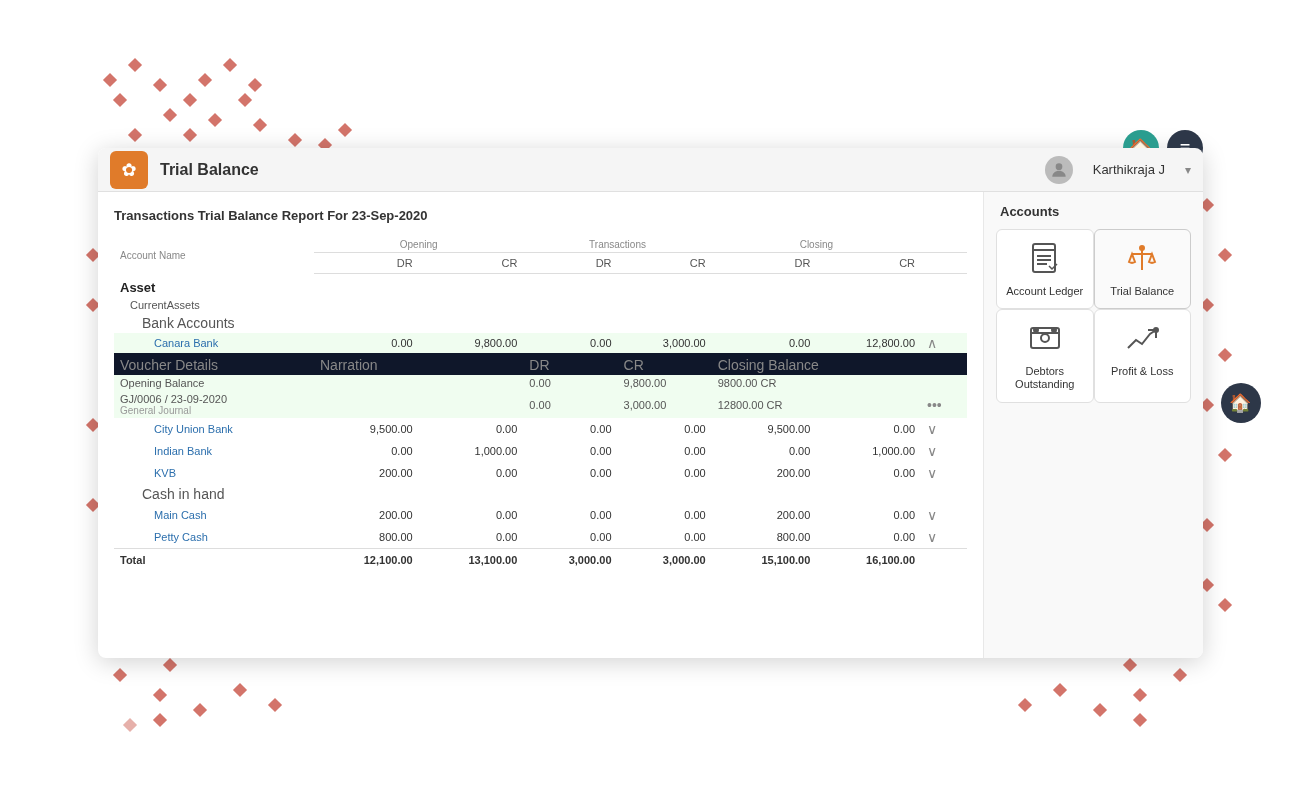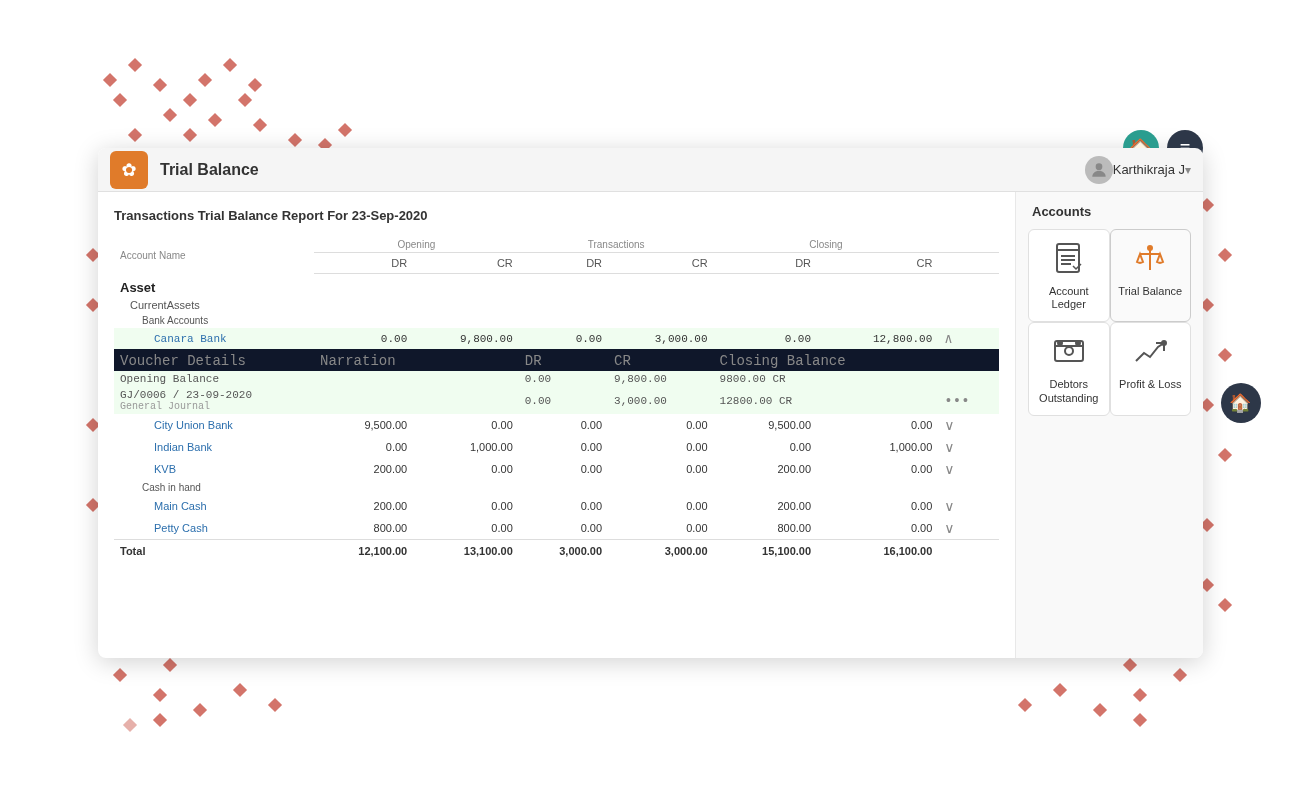--- a/index.html
+++ b/index.html
@@ -75,21 +75,21 @@
     .app-title {
       font-size: 16px;
       font-weight: bold;
       color: #333;
       flex: 1;
     }
 
     .user-area {
       display: flex;
       align-items: center;
-      gap: 0;
+      gap: 20px;
       cursor: pointer;
     }
 
     .user-avatar {
       width: 28px;
       height: 28px;
       border-radius: 50%;
       background: #bbb;
       display: flex;
       align-items: center;
@@ -162,33 +162,32 @@
 
     .sub-header td {
       color: #555;
       padding: 2px 6px 2px 16px;
       font-size: 11px;
     }
 
     .sub-sub-header td {
       color: #555;
       padding: 2px 6px 2px 28px;
-      font-size: 10px;
+      font-size: 14px;
     }
 
     .data-row td {
       padding: 3px 6px;
       color: #2c6fad;
     }
     .data-row td:first-child { padding-left: 40px; }
     .data-row td.num-cell { text-align: right; color: #333; }
 
     .expanded-row {
       background: #f0fdf0;
-      font-family: Liberation Mono, monospace;
     }
 
     .expanded-row td {
       padding: 2px 6px;
       color: #555;
       font-size: 11px;
     }
 
     .voucher-header-row td {
       color: #888;
@@ -212,21 +211,21 @@
     }
 
     .dots-icon {
       color: #888;
       font-size: 14px;
       cursor: pointer;
     }
 
     
     .right-panel {
-      width: 188px;
+      width: 220px;
       padding: 12px;
       background: #f9f9f9;
       border-left: 1px solid #e8e8e8;
       border-radius: 0 0 8px 0;
     }
 
     .accounts-title {
       font-size: 13px;
       font-weight: bold;
       color: #333;

